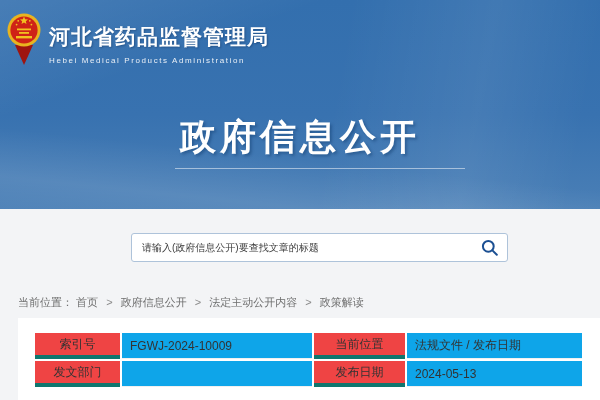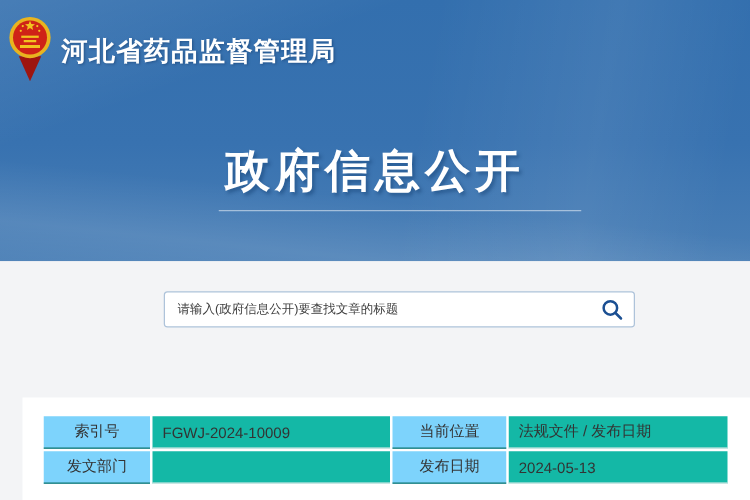--- a/index.html
+++ b/index.html
@@ -12,21 +12,21 @@
   
   .site-header{
     position:absolute; left:0; top:0; width:600px; height:209px;
     background:
       linear-gradient(160deg, rgba(255,255,255,0.10) 0%, rgba(255,255,255,0) 28%),
       linear-gradient(100deg, rgba(255,255,255,0) 55%, rgba(255,255,255,0.07) 78%, rgba(255,255,255,0) 95%),
       linear-gradient(186deg, rgba(255,255,255,0) 70%, rgba(255,255,255,0.10) 88%, rgba(255,255,255,0.04) 100%),
       linear-gradient(180deg,#336fae 0%, #3872b0 55%, #4a7fb6 100%);
   }
   .brand{
-    position:absolute; left:7px; top:9px; display:flex; align-items:center; cursor:pointer;
+    position:absolute; left:7px; top:9px; display:flex; align-items:flex-end; cursor:pointer;
   }
   .emblem{ width:34px; height:56px; display:block; }
   .brand-text{ margin-left:8px; padding-top:8px; color:#fff; }
   .brand-cn{
     font-size:21px; font-weight:bold; letter-spacing:1px;
     text-shadow:1px 1px 2px rgba(0,30,70,.35); white-space:nowrap;
   }
   .brand-en{
     margin-top:5px; font-size:8px; letter-spacing:1.6px; color:#e9eff6; white-space:nowrap;
   }
@@ -65,25 +65,25 @@
   .breadcrumb .sep{ margin:0 5px; color:#8a8a8a; }
   .card{
     position:absolute; left:18px; top:109px; width:582px; height:110px;
     background:#fff; padding:13px 0 0 15px;
   }
   table.info{
     border-collapse:separate; border-spacing:2px; width:551px; table-layout:fixed;
     font-size:12px; color:#333;
   }
   table.info th{
-    background:#7dd3fc; font-weight:normal; text-align:center;
-    height:26px; border-bottom:1px solid #0f766e; color:#333;
+    background:#ef4444; font-weight:normal; text-align:center;
+    height:26px; border-bottom:4px solid #0f766e; color:#333;
   }
   table.info td{
-    background:#14b8a6; text-align:left; padding-left:8px;
+    background:#0ea5e9; text-align:left; padding-left:8px;
     height:26px; border-bottom:1px solid #f0f0f0; color:#333;
     white-space:nowrap; overflow:hidden;
   }
 </style>
 </head>
 <body>
 
 <div class="site-header">
   <div class="brand">
     <svg class="emblem" viewBox="0 0 34 56" xmlns="http://www.w3.org/2000/svg">
@@ -94,38 +94,49 @@
       <circle cx="11.2" cy="11.8" r="0.9" fill="#f2c31f"></circle>
       <circle cx="22.8" cy="11.8" r="0.9" fill="#f2c31f"></circle>
       <circle cx="9.6" cy="15.6" r="0.9" fill="#f2c31f"></circle>
       <circle cx="24.4" cy="15.6" r="0.9" fill="#f2c31f"></circle>
       <rect x="10" y="19.5" width="14" height="1.8" fill="#f2c31f"></rect>
       <rect x="12" y="23" width="10" height="1.8" fill="#f2c31f"></rect>
       <rect x="9" y="27" width="16" height="2.4" fill="#f2c31f"></rect>
     </svg>
     <div class="brand-text">
       <div class="brand-cn">河北省药品监督管理局</div>
+      <div class="brand-en">Hebei Medical Products Administration</div>
     </div>
   </div>
   <div class="banner-title">政府信息公开</div>
   <div class="banner-divider"></div>
 </div>
 
 <div class="content">
 
   <div class="search-box">
     <input class="search-input" type="text" placeholder="请输入(政府信息公开)要查找文章的标题" style="">
     <button class="search-btn">
       <svg width="18" height="18" viewBox="0 0 18 18" xmlns="http://www.w3.org/2000/svg">
         <circle cx="7.3" cy="7.3" r="5.4" fill="none" stroke="#1b4f92" stroke-width="2"></circle>
         <line x1="11.4" y1="11.4" x2="15.8" y2="15.8" stroke="#1b4f92" stroke-width="2" stroke-linecap="round"></line>
       </svg>
     </button>
   </div>
 
+  <div class="breadcrumb">
+    <span>当前位置：</span>
+    <a class="crumb">首页</a>
+    <span class="sep">&gt;</span>
+    <a class="crumb">政府信息公开</a>
+    <span class="sep">&gt;</span>
+    <a class="crumb">法定主动公开内容</a>
+    <span class="sep">&gt;</span>
+    <a class="crumb">政策解读</a>
+  </div>
 
   <div class="card">
     <table class="info">
       <colgroup>
         <col style="width:85px">
           <col style="width:190px">
           <col style="width:91px">
           <col>
       </colgroup>
       <tbody>

